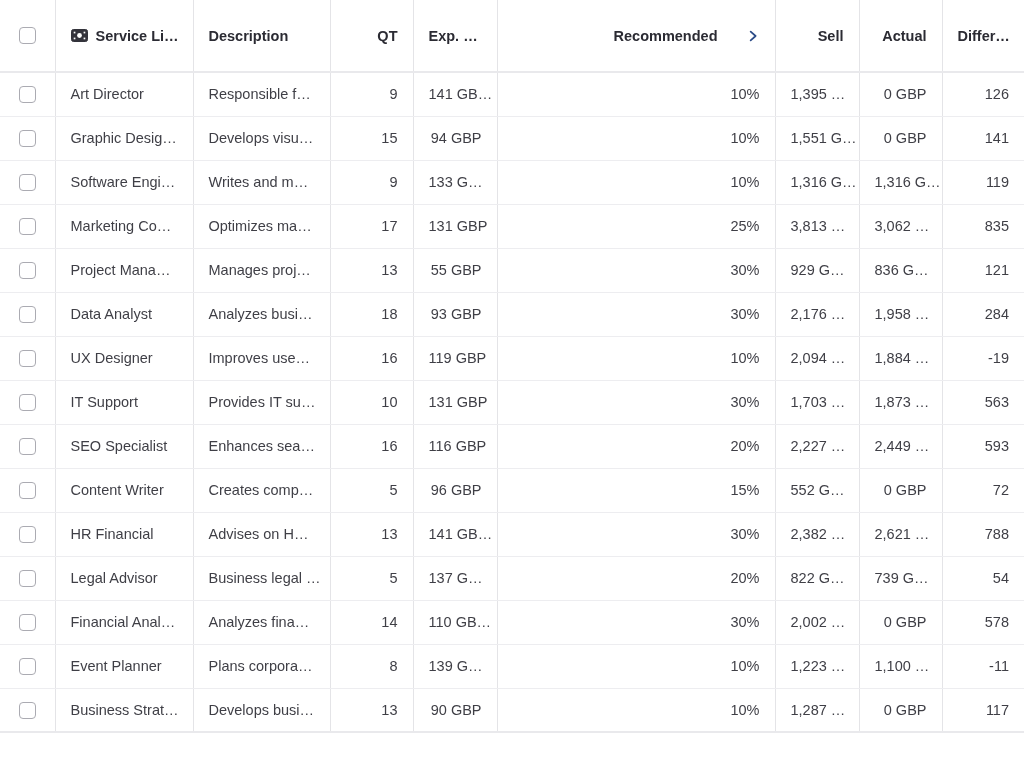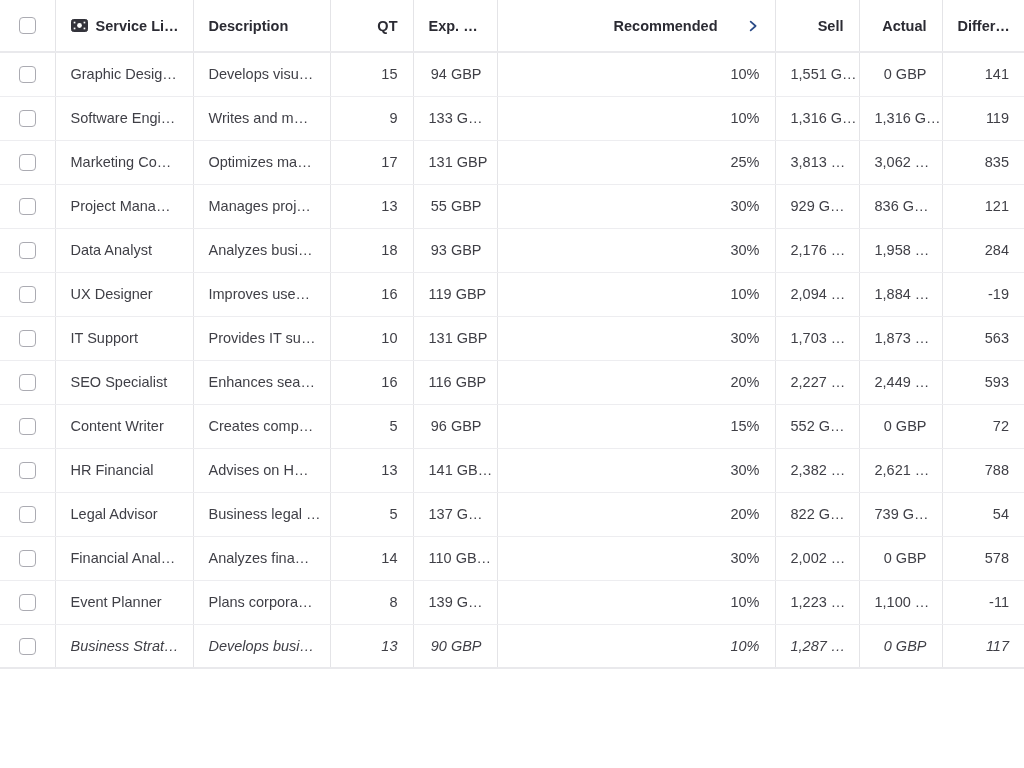--- a/index.html
+++ b/index.html
@@ -16,35 +16,35 @@
     table-layout: fixed;
     border-collapse: collapse;
   }
   .grid th, .grid td {
     white-space: nowrap;
     overflow: hidden;
     vertical-align: middle;
     padding: 0 15px;
   }
   .grid th {
-    height: 52px;
+    height: 72px;
     font-size: 14.5px;
     font-weight: 700;
     color: #2b2b33;
     border-bottom: 2px solid #e9e9ec;
     background: #ffffff;
   }
   .grid td {
     height: 44px;
     font-size: 14.5px;
     font-weight: 400;
     color: #3f3f46;
     border-bottom: 1px solid #ededf0;
   }
-  .grid tbody tr:last-child td { border-bottom: 2px solid #e9e9ec; font-style: italic; }
+  .grid tbody tr:last-child td { border-bottom: 2px solid #e9e9ec; }
   .grid th + th, .grid td + td { border-left: 1px solid #e4e4e7; }
   .left  { text-align: left; }
   .right { text-align: right; }
   .col-select { text-align: center; padding: 0; }
   .muted { color: #71717a; }
   .checkbox {
     display: inline-block;
     width: 17px;
     height: 17px;
     border: 1px solid #ababb2;
@@ -126,20 +126,33 @@
       <th class="left">
         <span>Differ…</span>
       </th>
     </tr>
   </thead>
   <tbody>
       <tr>
     <td class="col-select">
       <span class="checkbox"></span>
     </td>
+    <td class="left">Art Director</td>
+    <td class="left">Responsible f…</td>
+    <td class="right">9</td>
+    <td class="right">141 GB…</td>
+    <td class="right muted">10%</td>
+    <td class="right">1,395 …</td>
+    <td class="right">0 GBP</td>
+    <td class="right">126</td>
+  </tr>
+      <tr>
+    <td class="col-select">
+      <span class="checkbox"></span>
+    </td>
     <td class="left">Graphic Desig…</td>
     <td class="left">Develops visu…</td>
     <td class="right">15</td>
     <td class="right">94 GBP</td>
     <td class="right muted">10%</td>
     <td class="right">1,551 G…</td>
     <td class="right">0 GBP</td>
     <td class="right">141</td>
   </tr>
       <tr>

